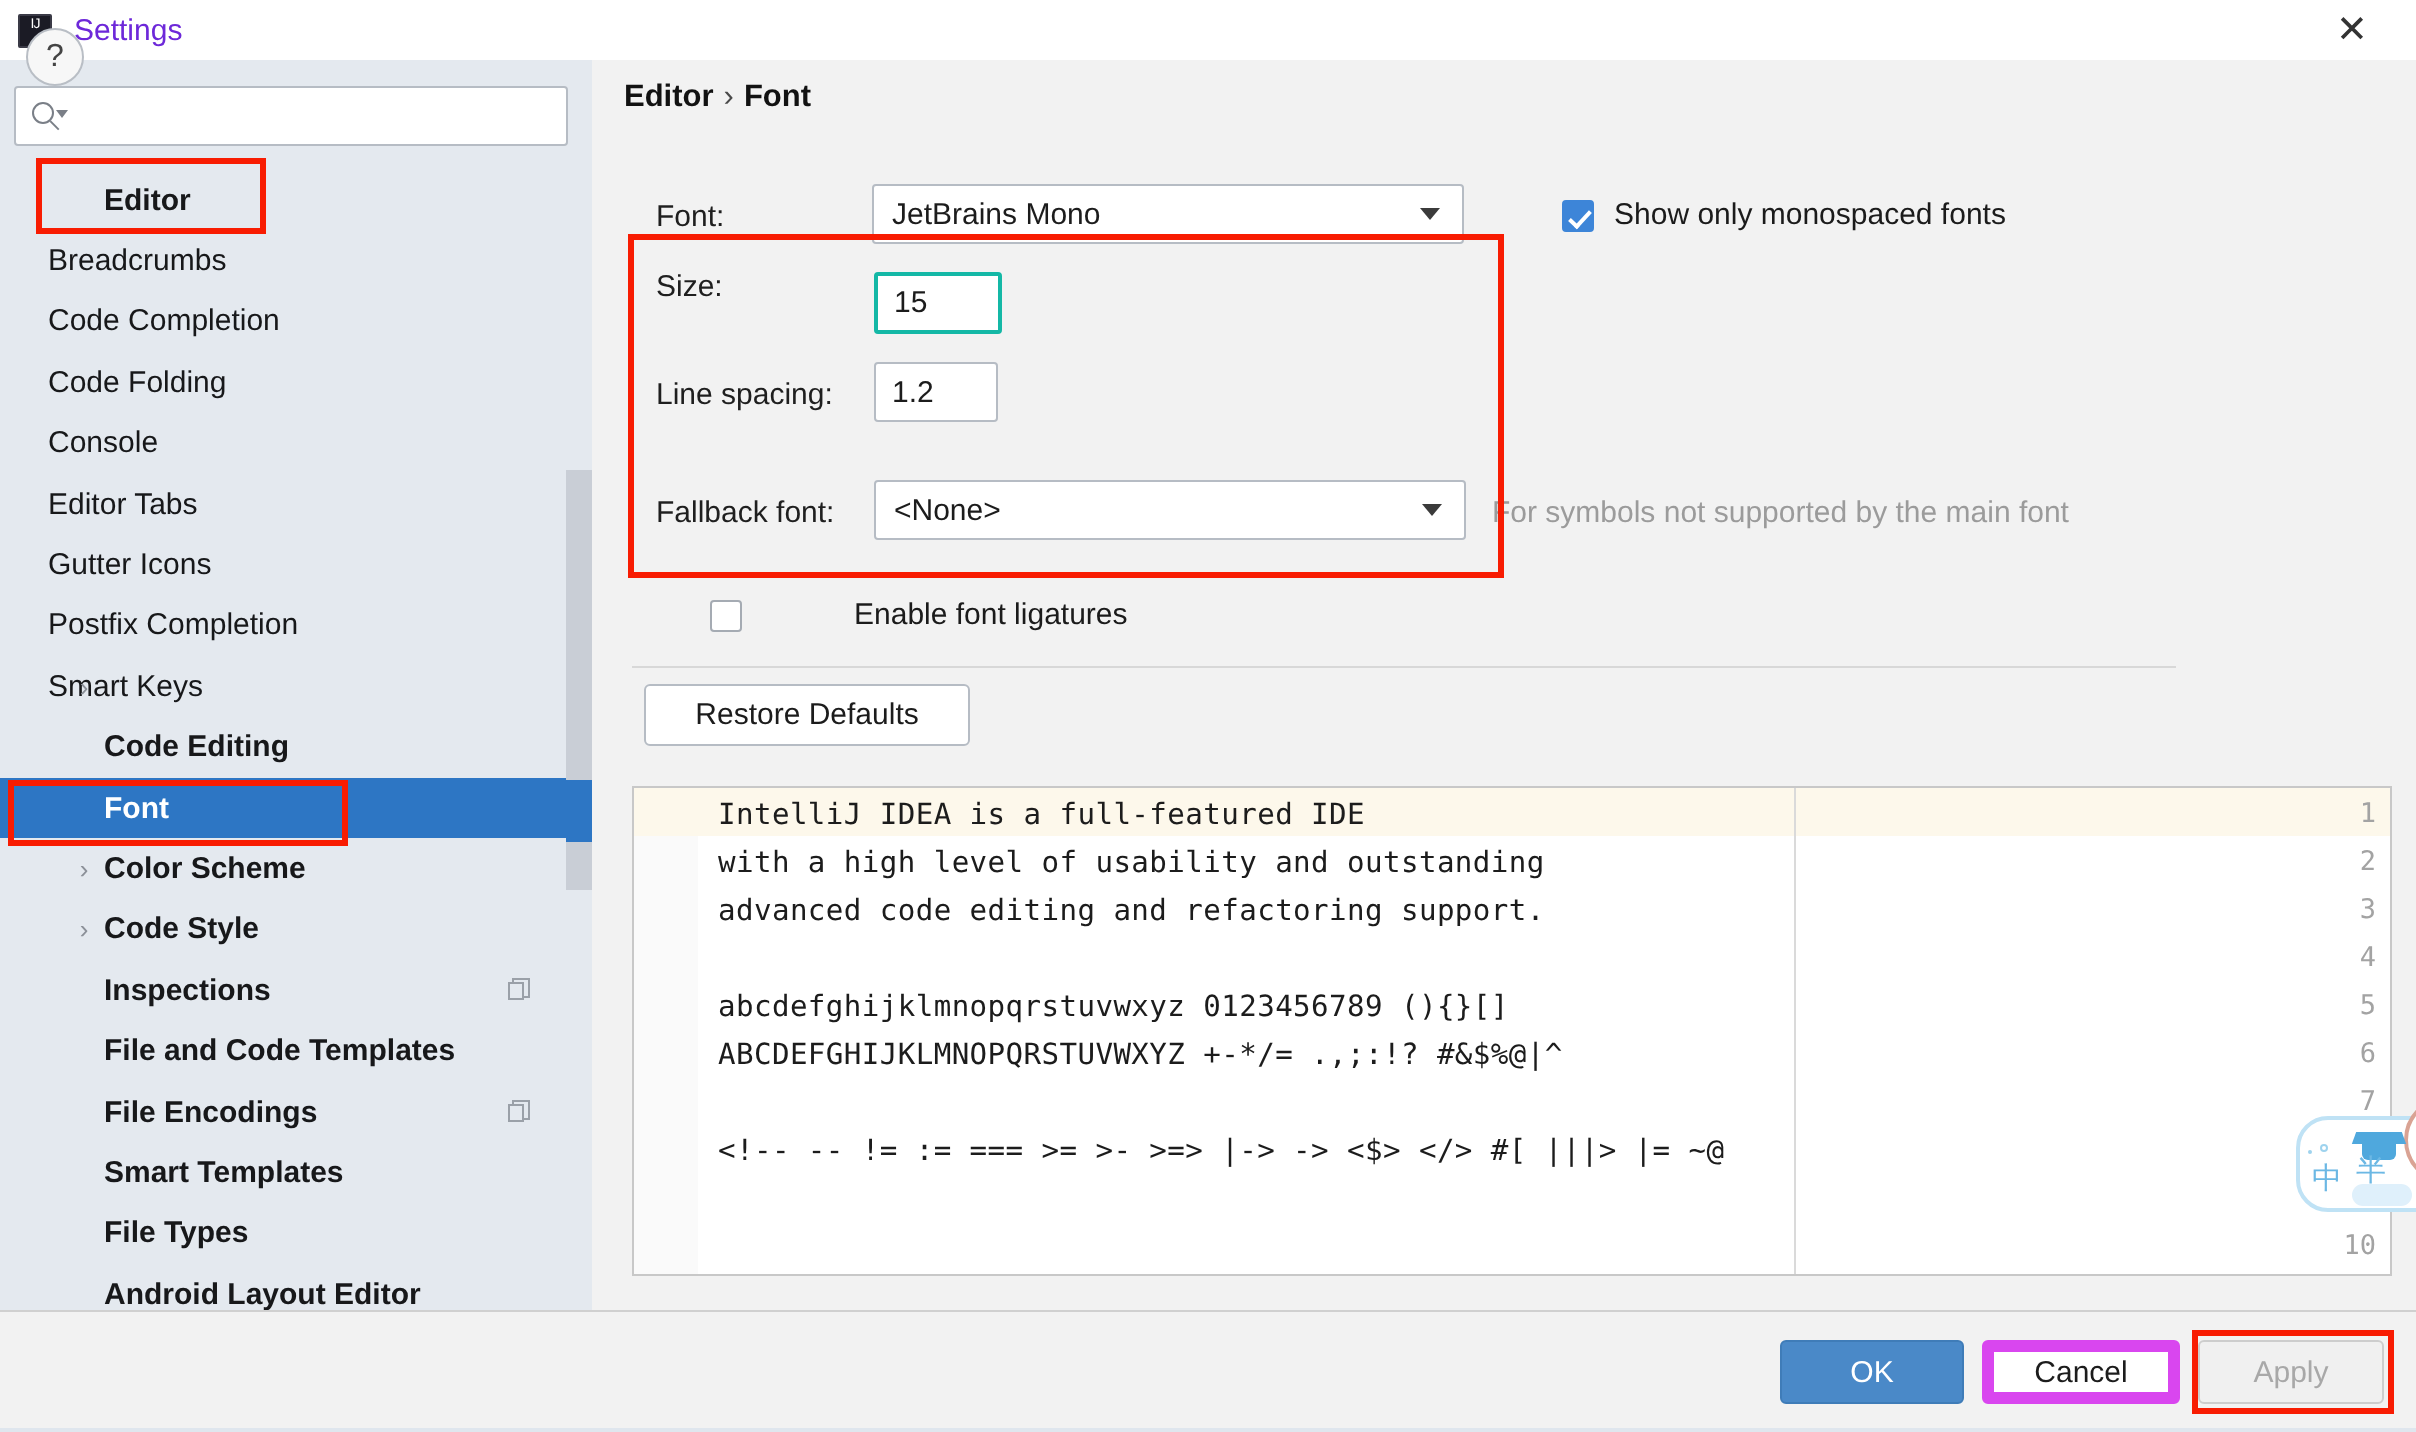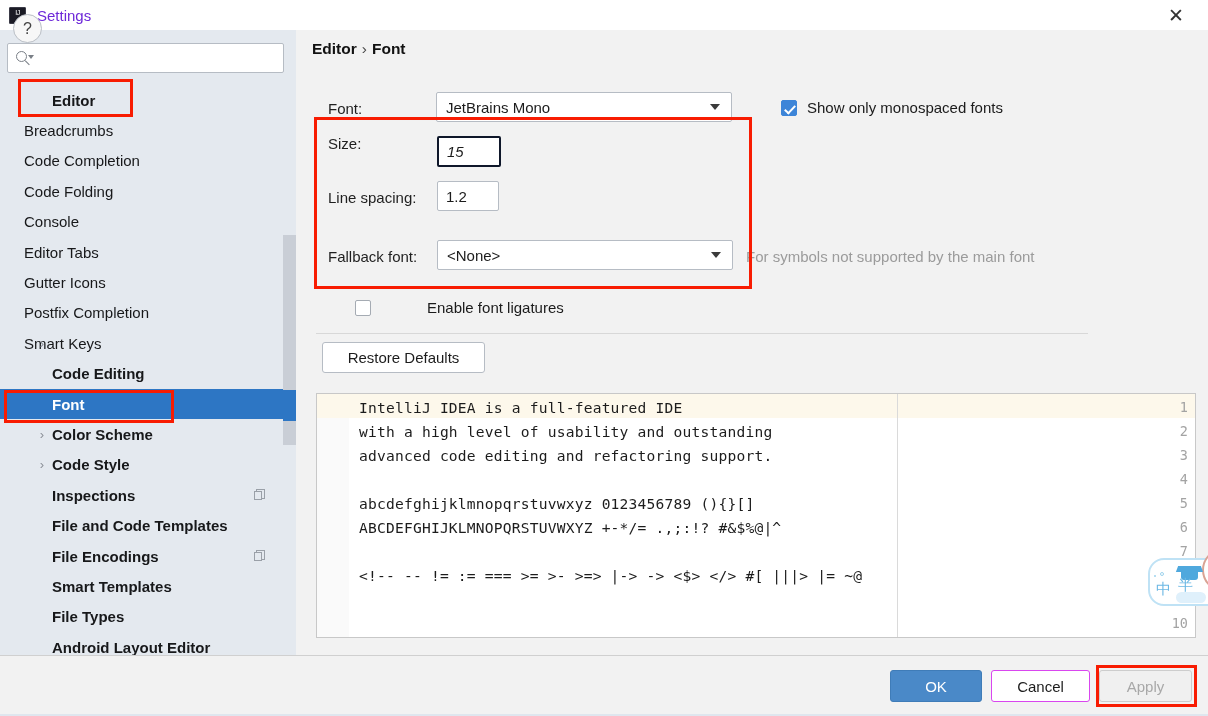--- a/index.html
+++ b/index.html
@@ -78,21 +78,21 @@
   .combo { position:absolute; background:#ffffff; border:1px solid #b6bcc4;
     border-radius:2px; display:flex; align-items:center; cursor:pointer; }
   .combo .val { margin-left:9px; font-size:15px; color:#1c1c1c; }
   .combo .arw { position:absolute; right:11px; width:0; height:0;
     border-left:5.5px solid transparent; border-right:5.5px solid transparent;
     border-top:6px solid #3b3b3b; }
 
   .tfield { position:absolute; background:#ffffff; border:1px solid #b6bcc4;
     border-radius:2px; font-size:15px; color:#1c1c1c;
     font-family:"Liberation Sans", sans-serif; padding-left:8px; outline:none; }
-  .tfield.focus { border:2px solid #0f172a;font-style:italic; }
+  .tfield.focus { border:2px solid #14b8a6; }
 
   .cbx-wrap { position:absolute; display:flex; align-items:flex-end; cursor:pointer;padding-left:27px; }
   .cbx { width:16px; height:16px; border:1px solid #a5abb3; background:#fff;
     border-radius:2px; position:relative; flex:none; }
   .cbx.on { background:#3d85d8; border-color:#3d85d8; }
   .cbx.on::after { content:""; position:absolute; left:5px; top:1.5px;
     width:4px; height:9px; border:solid #ffffff; border-width:0 2px 2px 0;
     transform:rotate(43deg); }
   .cbx-lbl { margin-left:10px; font-size:15px; color:#1b1b1b; white-space:nowrap; }
 
@@ -148,21 +148,21 @@
     background:#f2f2f2; border-top:1px solid #d0d0d0; }
   .help-btn { position:absolute; left:13px; top:14px; width:29px; height:29px;
     border:1px solid #b9bec5; border-radius:50%; background:#f7f7f7;
     display:flex; align-items:center; justify-content:center;
     font-size:16px; color:#444; cursor:pointer; }
   .btn-ok { position:absolute; left:890px; top:670px; width:92px; height:32px;
     background:#4a89c8; border:1px solid #3f7cb8; border-radius:3px;
     color:#ffffff; font-size:15px; cursor:pointer;
     font-family:"Liberation Sans", sans-serif; }
   .btn-cancel { position:absolute; left:991px; top:670px; width:99px; height:32px;
-    background:#ffffff; border:1px solid #d946ef; border-radius:3px;
+    background:#ffffff; border:6px solid #d946ef; border-radius:3px;
     color:#1c1c1c; font-size:15px; cursor:pointer;
     font-family:"Liberation Sans", sans-serif; }
   .btn-apply { position:absolute; left:1099px; top:670px; width:93px; height:32px;
     background:#f0f0f0; border:1px solid #cdcdcd; border-radius:3px;
     color:#a8a8a8; font-size:15px; cursor:default;
     font-family:"Liberation Sans", sans-serif; }
   .bottom-accent { position:absolute; left:0; top:714px; width:1208px; height:2px;
     background:#dfe6ee; }
 
   

